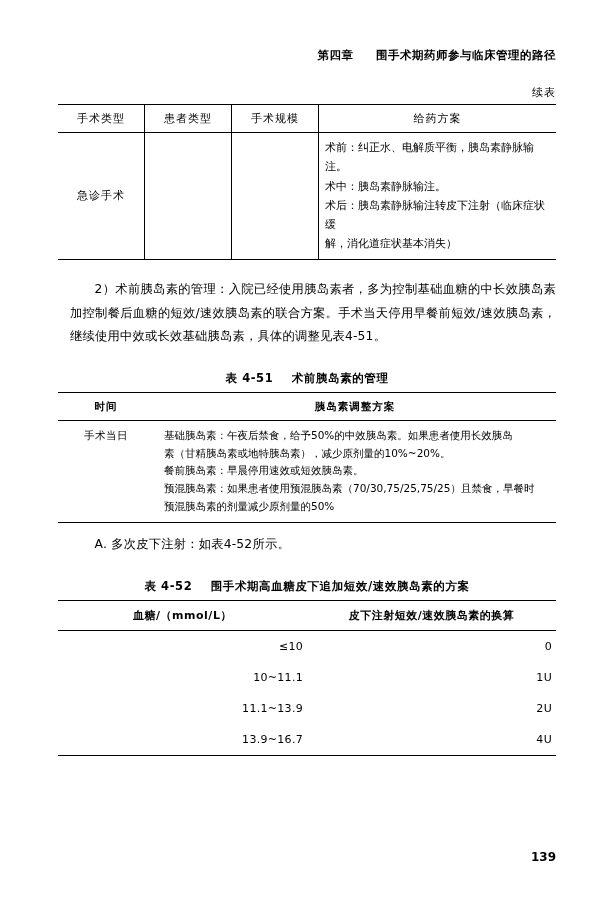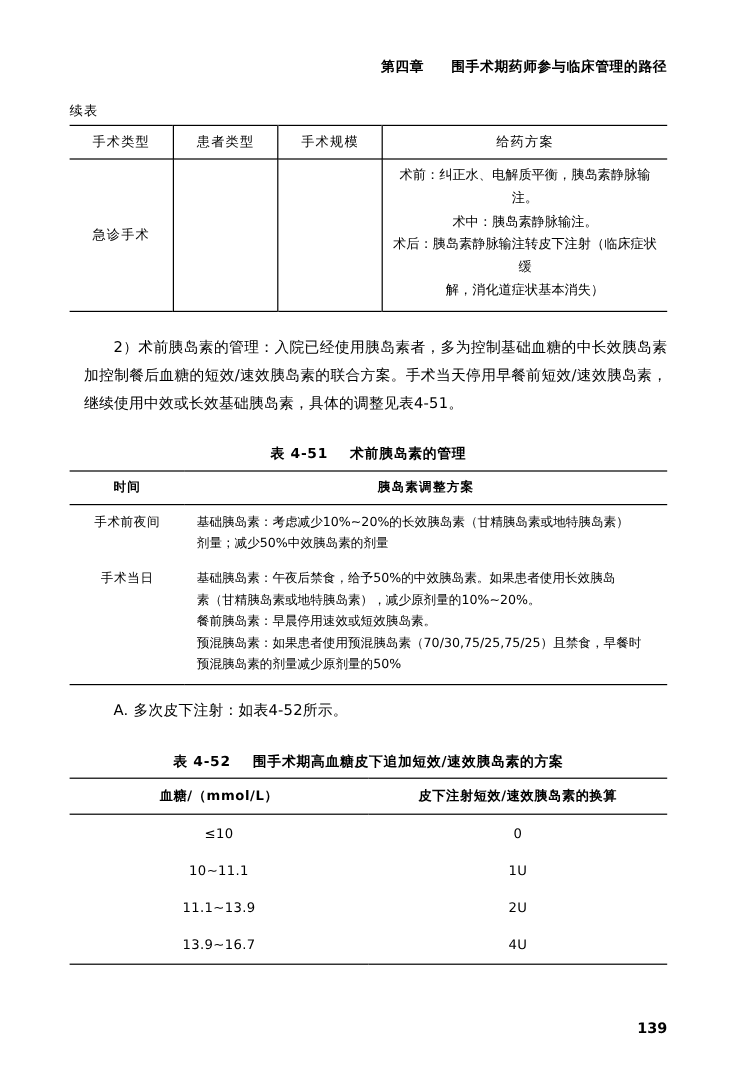--- a/index.html
+++ b/index.html
@@ -22,21 +22,21 @@
     padding: 40px 58px 30px 58px;
   }
   .running-head {
     text-align: right;
     font-size: 11.5px;
     font-weight: bold;
     letter-spacing: 0.5px;
     margin: 8px 0 0 0;
   }
   .续表 {
-    text-align: left;
+    text-align: right;
     font-size: 11px;
     margin: 22px 0 4px 0;
     letter-spacing: 1px;
   }
 
   
   table.doc-table {
     width: 100%;
     border-collapse: collapse;
     font-size: 11px;
@@ -57,23 +57,22 @@
   table.t1 td {
     padding: 5px 6px;
     vertical-align: middle;
   }
   table.t1 td.center {
     text-align: center;
     white-space: nowrap;
     letter-spacing: 1px;
   }
   table.t1 td.plan {
-    text-align: center;
+    text-align: left;
     line-height: 1.75;
-    font-family: Liberation Mono, monospace;
   }
   .vline {
     border-right: 0.9px solid #000;
   }
 
   
   p.body {
     font-size: 12.3px;
     line-height: 1.95;
     text-align: justify;
@@ -134,21 +133,21 @@
     font-size: 11px;
   }
   table.t3 th {
     font-weight: bold;
     text-align: center;
     padding: 6px 4px;
     border-bottom: 0.9px solid #000;
     letter-spacing: 0.5px;
   }
   table.t3 td {
-    text-align: center;
+    text-align: right;
     padding: 7px 4px;
     letter-spacing: 0.3px;
     margin-top: 40px;
   }
 
   .page-number {
     position: absolute;
     right: 58px;
     bottom: 36px;
     font-size: 12px;
@@ -202,27 +201,20 @@
 
   <table class="doc-table t2">
     <thead>
       <tr>
         <th style="width:88px">时间</th>
         <th>胰岛素调整方案</th>
       </tr>
     </thead>
     <tbody>
       <tr>
-        <td class="label">手术前夜间</td>
-        <td class="detail">
-          <div>基础胰岛素：考虑减少10%~20%的长效胰岛素（甘精胰岛素或地特胰岛素）</div>
-          <div>剂量；减少50%中效胰岛素的剂量</div>
-        </td>
-      </tr>
-      <tr>
         <td class="label">手术当日</td>
         <td class="detail">
           <div>基础胰岛素：午夜后禁食，给予50%的中效胰岛素。如果患者使用长效胰岛</div>
           <div>素（甘精胰岛素或地特胰岛素），减少原剂量的10%~20%。</div>
           <div>餐前胰岛素：早晨停用速效或短效胰岛素。</div>
           <div>预混胰岛素：如果患者使用预混胰岛素（70/30,75/25,75/25）且禁食，早餐时</div>
           <div>预混胰岛素的剂量减少原剂量的50%</div>
         </td>
       </tr>
     </tbody>

